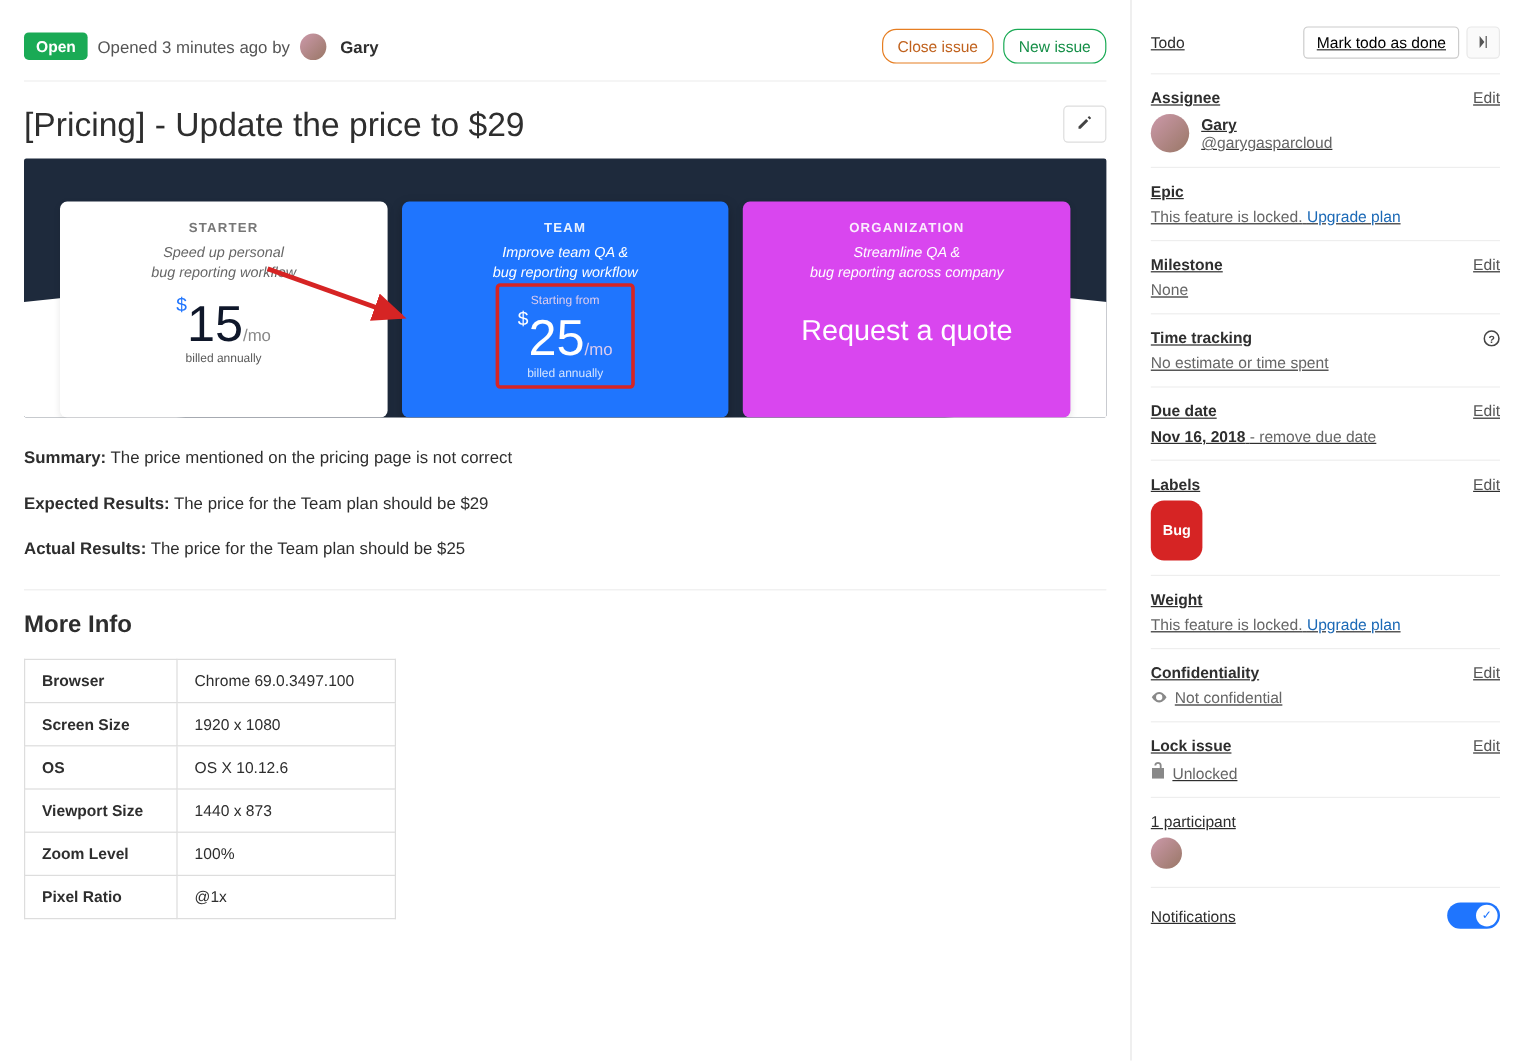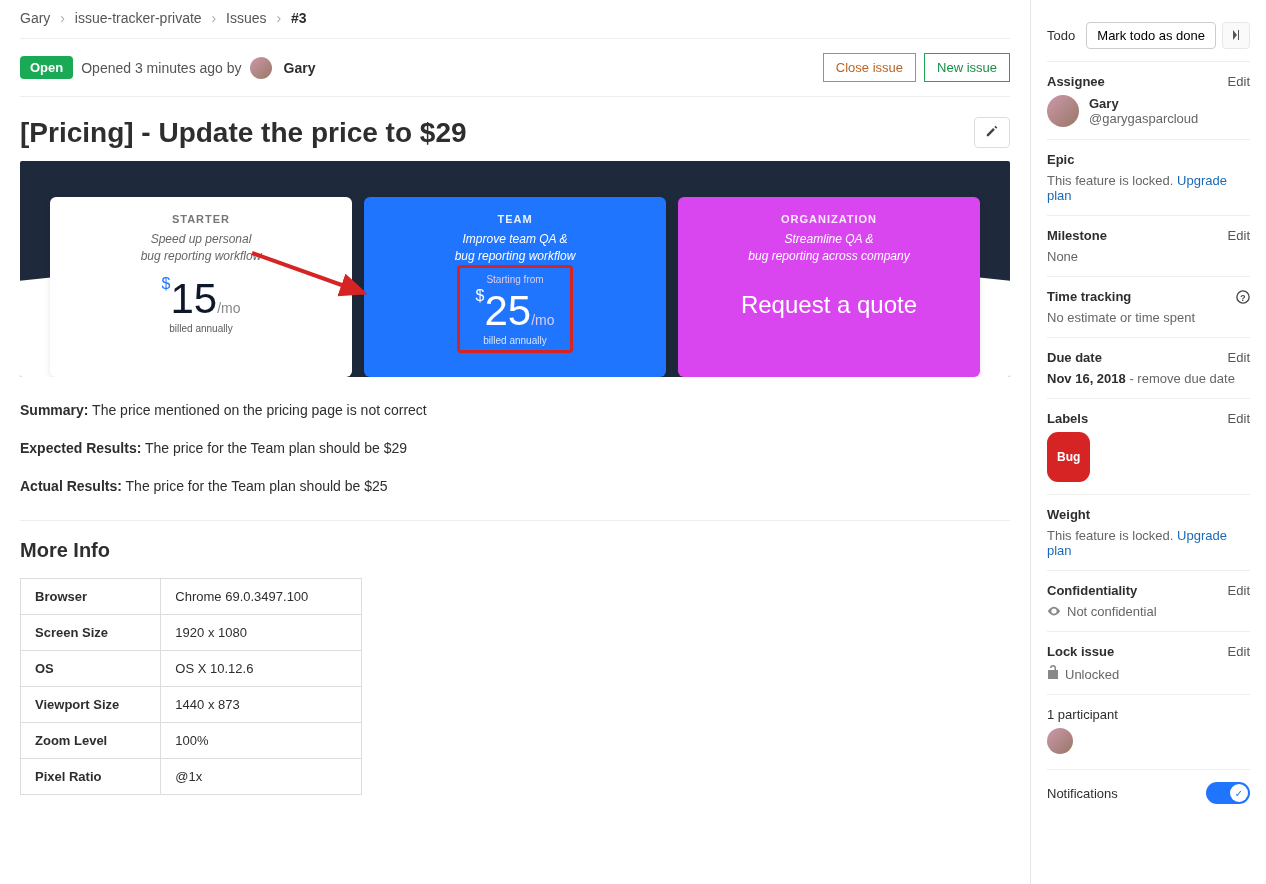--- a/index.html
+++ b/index.html
@@ -1,37 +1,37 @@
 <!DOCTYPE html>
 <html><head>
 <meta charset="utf-8">
 <style>
 * { box-sizing: border-box; margin: 0; padding: 0; }
 body { font-family: -apple-system, BlinkMacSystemFont, "Segoe UI", Helvetica, Arial, sans-serif; font-size: 14px; color: #2e2e2e; background: #fff; }
 .page { display: flex; width: 1266px; height: 884px; }
 .main { flex: 1; padding: 10px 20px; overflow: hidden; }
-.sidebar { width: 236px; border-left: 1px solid #e5e5e5; padding: 10px 16px; font-size: 13px; }
+.sidebar { width: 324px; border-left: 1px solid #e5e5e5; padding: 10px 16px; font-size: 13px; text-decoration: underline; }
 
 .breadcrumbs { font-size: 14px; color: #555; padding-bottom: 12px; border-bottom: 1px solid #eee; }
 .breadcrumbs .sep { margin: 0 6px; color: #aaa; }
 .breadcrumbs b { color: #2e2e2e; font-weight: 600; }
 
 .meta-row { display: flex; align-items: center; justify-content: space-between; padding: 14px 0; border-bottom: 1px solid #eee; }
 .meta-left { display: flex; align-items: center; gap: 8px; }
 .badge-open { background: #1aaa55; color: #fff; border-radius: 4px; padding: 4px 10px; font-weight: 600; font-size: 13px; }
 .opened-text { color: #555; }
 .author-avatar { width: 22px; height: 22px; border-radius: 50%; background: linear-gradient(135deg,#c9a,#976); display: inline-block; vertical-align: middle; margin-right: 4px; }
 .author-name { font-weight: 600; }
 .meta-right { display: flex; gap: 8px; }
-.btn { border: 1px solid #ccc; background: #fff; border-radius: 0; padding: 6px 12px; font-size: 13px; cursor: pointer; }
+.btn { border: 1px solid #ccc; background: #fff; border-radius: 12px; padding: 6px 12px; font-size: 13px; cursor: pointer; }
 .btn-close { border-color: #e67e22; color: #c0621e; }
 .btn-new { border-color: #1aaa55; color: #168f48; }
 
 .title-row { display: flex; justify-content: space-between; align-items: flex-start; padding: 20px 0 12px; }
-.issue-title { font-size: 28px; font-weight: 700; color: #2e2e2e; }
+.issue-title { font-size: 28px; font-weight: 400; color: #2e2e2e; }
 .edit-btn { border: 1px solid #ddd; background: #fff; border-radius: 4px; padding: 6px 10px; cursor: pointer; }
 
 .screenshot { background: #1e2a3c; border-radius: 2px; height: 216px; position: relative; overflow: hidden; display: flex; justify-content: space-between; align-items: flex-end; padding: 16px 24px 0; }
 .screenshot::before, .screenshot::after { content:""; position:absolute; bottom:0; width:340px; height:110px; background:#fff; transform:skewY(-6deg); z-index:0; }
 .screenshot::before { left:-40px; }
 .screenshot::after { right:-40px; transform:skewY(6deg); }
 .pcard { flex:1; z-index:1; border-radius:6px; padding:16px 14px; text-align:center; margin:0 6px; min-height:180px; position:relative; }
 .pcard.starter { background:#fff; box-shadow:0 2px 6px rgba(0,0,0,.1); }
 .pcard.team { background:#1f75fe; color:#fff; box-shadow:0 4px 10px rgba(0,0,0,.25); }
 .pcard.org { background:#d946ef; color:#fff; box-shadow:0 2px 6px rgba(0,0,0,.1); }
@@ -51,21 +51,21 @@
 .quote { font-size:24px; font-weight:400; margin-top:26px; color:#fff; }
 .arrow { position:absolute; left:-120px; top:50px; z-index:2; }
 
 .desc { margin-top: 22px; line-height: 1.7; }
 .desc b { font-weight: 700; }
 .hr { border: none; border-top: 1px solid #eee; margin: 22px 0 18px; }
 .more-h { font-size: 20px; font-weight: 700; margin-bottom: 14px; }
 .source-line b { font-weight: 700; }
 .source-line a { color: #1b69b6; text-decoration: none; }
 
-.info-table { border-collapse: collapse; margin-top: 16px; width: 342px; }
+.info-table { border-collapse: collapse; margin-top: 16px; width: 310px; }
 .info-table td { border: 1px solid #ddd; padding: 10px 14px; font-size: 13px; }
 .info-table td:first-child { font-weight: 700; }
 
 
 .sb-block { padding: 12px 0; border-bottom: 1px solid #eee; }
 .sb-head { display: flex; justify-content: space-between; align-items: center; font-weight: 600; color: #2e2e2e; margin-bottom: 6px; }
 .sb-edit { font-weight: 400; color: #555; cursor: pointer; font-size: 13px; }
 .sb-muted { color: #666; }
 .sb-link { color: #1b69b6; cursor: pointer; }
 .sb-top { display: flex; justify-content: space-between; align-items: center; gap: 8px; }
@@ -78,29 +78,20 @@
 .part-avatar { width: 26px; height: 26px; border-radius: 50%; background: linear-gradient(135deg,#c9a,#976); display:inline-block; margin-top:6px; }
 .icon-inline { margin-right: 6px; color: #888; }
 .toggle { width: 44px; height: 22px; background: #1f75fe; border-radius: 11px; position: relative; display:inline-block; }
 .toggle .knob { width: 18px; height: 18px; background: #fff; border-radius: 50%; position: absolute; right: 2px; top: 2px; display:flex; align-items:center; justify-content:center; font-size:10px; color:#1f75fe; }
 </style>
 </head>
 <body>
 
 <div class="page">
   <div class="main">
-    <div class="breadcrumbs">
-      <span>Gary</span>
-      <span class="sep">›</span>
-      <span>issue-tracker-private</span>
-      <span class="sep">›</span>
-      <span>Issues</span>
-      <span class="sep">›</span>
-      <b>#3</b>
-    </div>
 
     <div class="meta-row">
       <div class="meta-left">
         <span class="badge-open">Open</span>
         <span class="opened-text">Opened 3 minutes ago by</span>
         <span class="author-avatar"></span>
         <span class="author-name">Gary</span>
       </div>
       <div class="meta-right">
         <button class="btn btn-close">Close issue</button>

